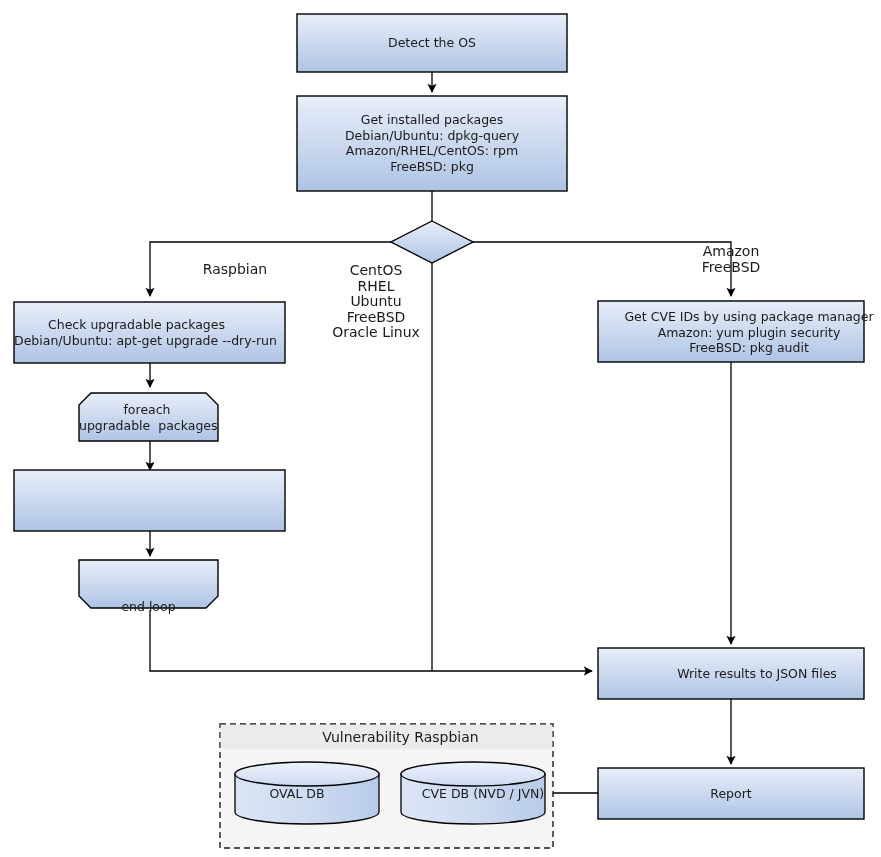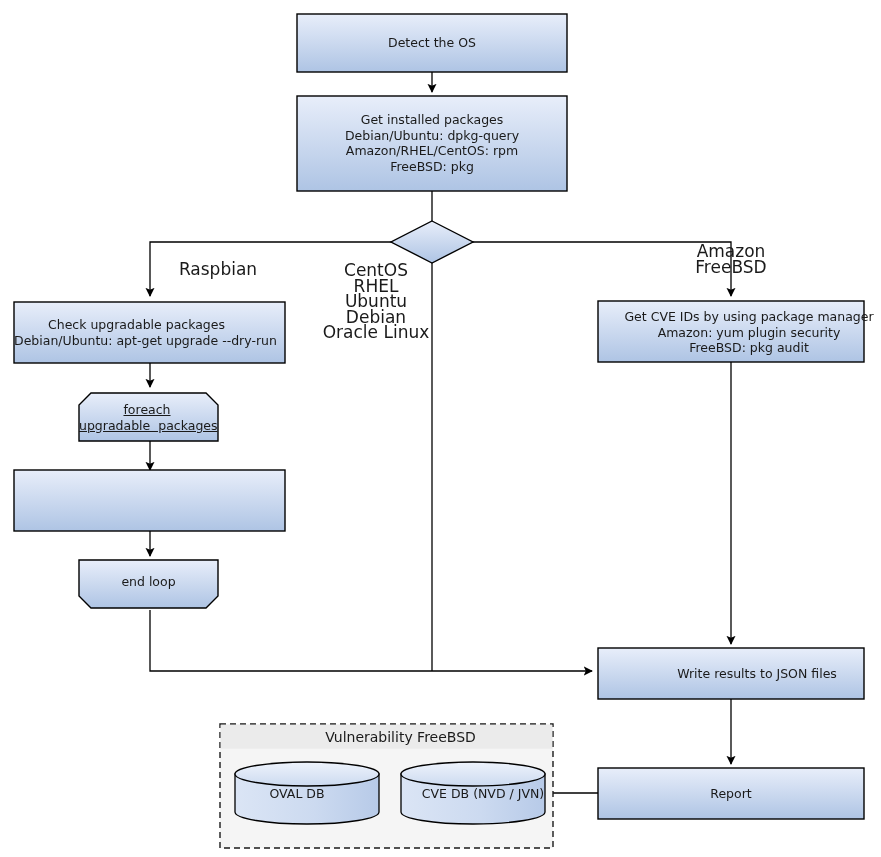--- a/index.html
+++ b/index.html
@@ -33,21 +33,21 @@
     color: #1a1a1a;
     font-size: 12.5px;
     line-height: 15.5px;
     white-space: pre;
     pointer-events: none;
   }
   .edge-label {
     position: absolute;
     text-align: center;
     color: #1a1a1a;
-    font-size: 17px;
+    font-size: 14px;
     line-height: 15.5px;
     white-space: pre;
   }
   .group-title {
     position: absolute;
     text-align: center;
     color: #1a1a1a;
     font-size: 14px;
     line-height: 16px;
     white-space: pre;
@@ -142,44 +142,44 @@
   <div class="node-label" style="left:297px; top:35px; width:270px;">Detect the OS</div>
 
   <div class="node-label" style="left:297px; top:112px; width:270px;">Get installed packages
 Debian/Ubuntu: dpkg-query
 Amazon/RHEL/CentOS: rpm
 FreeBSD: pkg</div>
 
   <div class="node-label" style="left:14px; top:317px; width:245px;">Check upgradable packages
 Debian/Ubuntu: apt-get upgrade --dry-run</div>
 
-  <div class="node-label" style="left:79px; top:402px; width:136px;text-decoration:underline;">foreach
+  <div class="node-label" style="left:79px; top:402px; width:136px;">foreach
 upgradable  packages</div>
 
 
-  <div class="node-label" style="left:79px; top:574px; width:139px;">end loop</div>
+  <div class="node-label" style="left:79px; top:599px; width:139px;">end loop</div>
 
   <div class="node-label" style="left:598px; top:309px; width:302px;">Get CVE IDs by using package manager
 Amazon: yum plugin security
 FreeBSD: pkg audit</div>
 
   <div class="node-label" style="left:598px; top:666px; width:266px;padding-left:26px;">Write results to JSON files</div>
 
   <div class="node-label" style="left:598px; top:786px; width:266px;">Report</div>
 
-  <div class="group-title" style="left:234px; top:729px; width:333px;">Vulnerability FreeBSD</div>
+  <div class="group-title" style="left:234px; top:729px; width:333px;">Vulnerability Raspbian</div>
 
   <div class="node-label" style="left:235px; top:786px; width:124px;">OVAL DB</div>
 
   <div class="node-label" style="left:401px; top:786px; width:164px;">CVE DB (NVD / JVN)</div>
 
-  <div class="edge-label" style="left:138px; top:262px; width:160px;">Raspbian</div>
+  <div class="edge-label" style="left:155px; top:262px; width:160px;">Raspbian</div>
 
   <div class="edge-label" style="left:320px; top:263px; width:112px;">CentOS
 RHEL
 Ubuntu
-Debian
+FreeBSD
 Oracle Linux</div>
 
   <div class="edge-label" style="left:612px; top:244px; width:238px;">Amazon
 FreeBSD</div>
 
 </div>
 
 </body></html>

